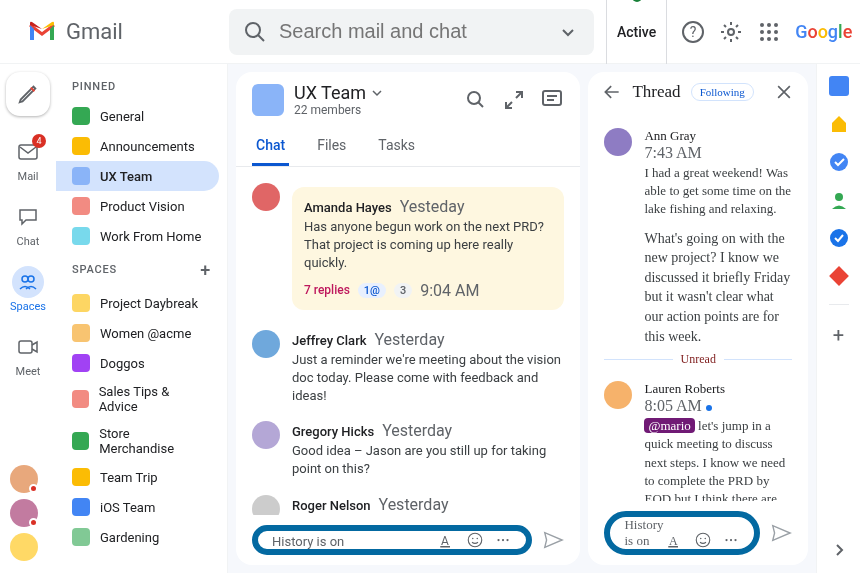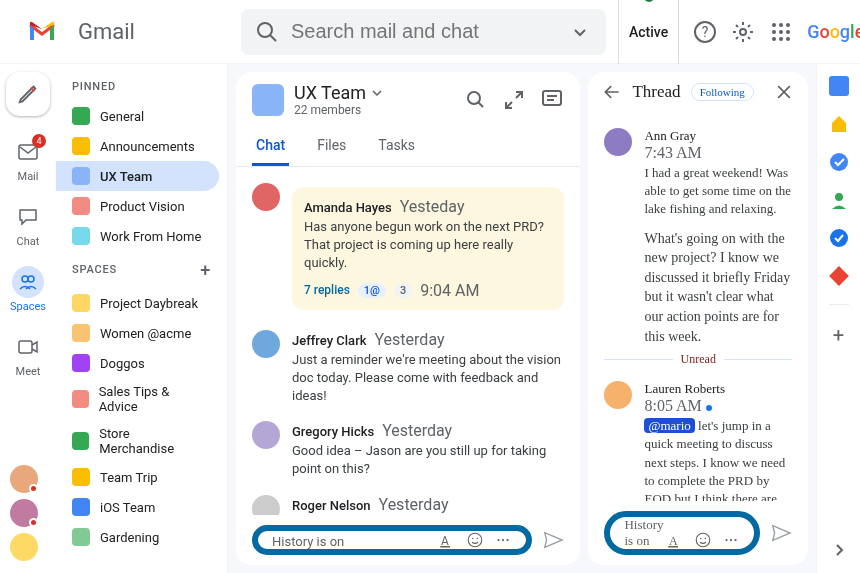--- a/index.html
+++ b/index.html
@@ -1,20 +1,20 @@
 <!DOCTYPE html>
 <html><head>
 <meta charset="utf-8">
 <style>
 * { box-sizing: border-box; margin: 0; padding: 0; }
 body { font-family: 'Google Sans', Roboto, Arial, sans-serif; font-size: 14px; color: #202124; background: #fff; width: 860px; height: 573px; overflow: hidden; }
 .topbar { height: 64px; display: flex; align-items: center; padding: 0 16px; border-bottom: 1px solid #f1f3f4; gap: 12px; }
 .menu-icon { width: 24px; height: 24px; cursor: pointer; display: flex; flex-direction: column; justify-content: center; gap: 4px; }
 .menu-icon span { height: 2px; background: #5f6368; border-radius: 1px; }
-.logo { display: flex; align-items: center; gap: 22px; }
+.logo { display: flex; align-items: center; gap: 10px; }
 .logo-text { font-size: 22px; color: #5f6368; }
 .search { flex: 0 0 340px; margin-left: 94px; height: 46px; background: #f1f3f4; border-radius: 8px; display: flex; align-items: center; padding: 0 14px; gap: 12px; }
 .search input { border: none; background: none; outline: none; flex: 1; font-size: 20px; color: #5f6368; }
 .top-right { margin-left: auto; display: flex; align-items: center; gap: 14px; }
 .active-chip { display: flex; align-items: center; gap: 22px; border: 1px solid #dadce0; border-radius: 6px; padding: 6px 10px; font-size: 14px; font-weight: 500; flex-direction: column; }
 .dot-green { width: 10px; height: 10px; background: #188038; border-radius: 50%; }
 .icon-btn { width: 24px; height: 24px; color: #5f6368; cursor: pointer; }
 .google-logo { font-size: 18px; font-weight: 500; }
 .google-logo span:nth-child(1){color:#4285f4}.google-logo span:nth-child(2){color:#ea4335}.google-logo span:nth-child(3){color:#fbbc04}.google-logo span:nth-child(4){color:#4285f4}.google-logo span:nth-child(5){color:#34a853}.google-logo span:nth-child(6){color:#ea4335}
 .main { display: flex; height: 509px; }
@@ -44,31 +44,31 @@
 .messages { flex: 1; overflow-y: auto; padding: 8px 16px; }
 .msg { display: flex; gap: 12px; padding: 8px 0; }
 .msg .av { width: 28px; height: 28px; border-radius: 50%; flex-shrink: 0; }
 .msg-body { flex: 1; font-size: 13px; }
 .msg-head { display: flex; align-items: baseline; gap: 8px; }
 .msg-name { font-weight: 500; }
 .msg-time { font-size: 16px; color: #5f6368; }
 .msg-text { color: #3c4043; line-height: 1.4; margin-top: 2px; }
 .highlight { background: #fef7e0; border-radius: 12px; padding: 10px 12px; margin: 4px 0; }
 .replies { display: flex; align-items: center; gap: 8px; margin-top: 8px; font-size: 12px; }
-.replies .count { color: #0369a1; font-weight: 500; }
+.replies .count { color: #be185d; font-weight: 500; }
 .chip { background: #e8f0fe; color: #0b57d0; border-radius: 10px; padding: 1px 6px; font-size: 11px; font-weight: 500; }
 .chip.gray { background: #f1f3f4; color: #5f6368; }
 .composer { padding: 10px 16px; display: flex; align-items: center; gap: 10px; }
 .comp-box { flex: 1; border: 6px solid #0369a1; border-radius: 24px; padding: 0 14px; display: flex; align-items: flex-end; color: #5f6368; font-size: 13px; }
 .comp-icons { margin-left: auto; display: flex; gap: 10px; color: #5f6368; }
 .thread-header { padding: 10px 14px; display: flex; align-items: center; gap: 10px; }
 .follow-chip { font-size: 11px; color: #0b57d0; border: 1px solid #d2e3fc; border-radius: 10px; padding: 2px 8px; }
 .unread-div { display: flex; align-items: center; gap: 8px; color: #7f1d1d; font-size: 12px; margin: 6px 0; }
 .unread-div::before, .unread-div::after { content: ''; flex: 1; height: 1px; background: #d2e3fc; }
-.mention { background: #1d4ed8; color: #fff; border-radius: 4px; padding: 0 4px; }
+.mention { background: #701a75; color: #fff; border-radius: 4px; padding: 0 4px; }
 .blue-dot { width: 6px; height: 6px; background: #1a73e8; border-radius: 50%; display: inline-block; margin-left: 4px; }
 .side-rail { width: 44px; border-left: 1px solid #f1f3f4; display: flex; flex-direction: column; align-items: center; padding-top: 12px; gap: 18px; }
 .side-app { width: 20px; height: 20px; border-radius: 4px; }
 .bottom-avatars { position: absolute; bottom: 12px; left: 10px; display: flex; flex-direction: column; gap: 6px; }
 .bottom-avatars .av { width: 28px; height: 28px; border-radius: 50%; position: relative; }
 .status-dot { position: absolute; bottom: 0; right: 0; width: 9px; height: 9px; border-radius: 50%; border: 2px solid #fff; }
 svg { display: block; }
 .plus-icon { font-size: 18px; color: #5f6368; cursor: pointer; }
 </style>
 </head>

